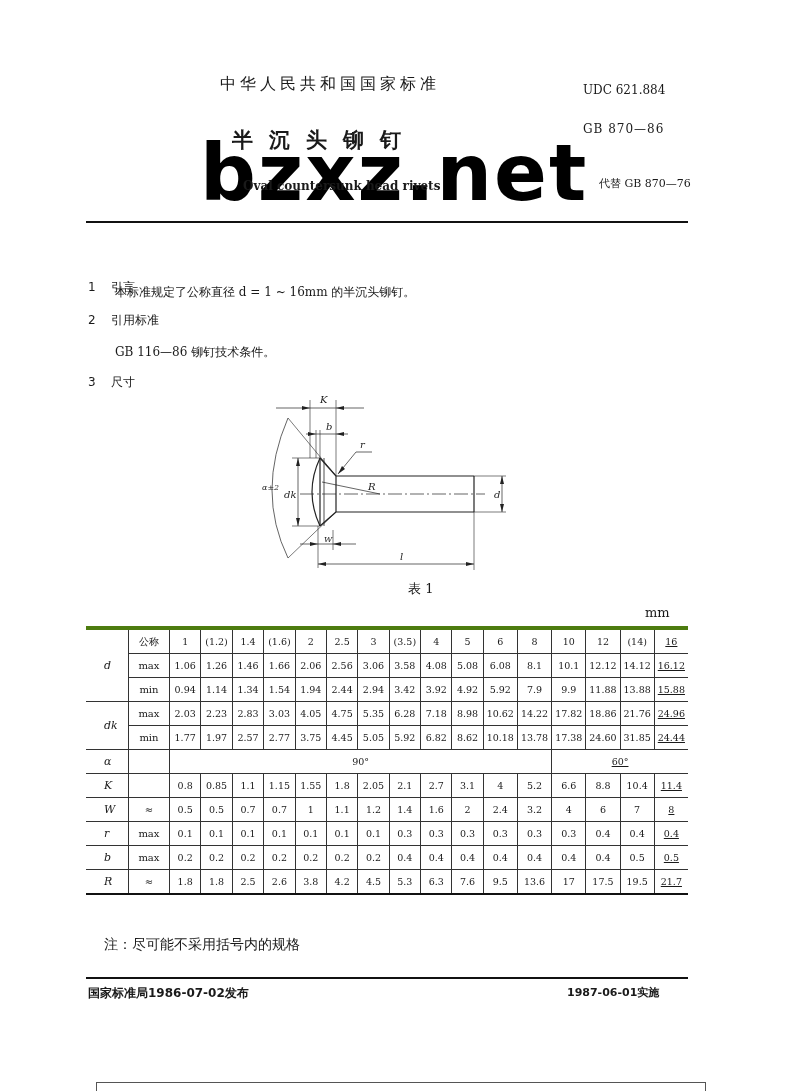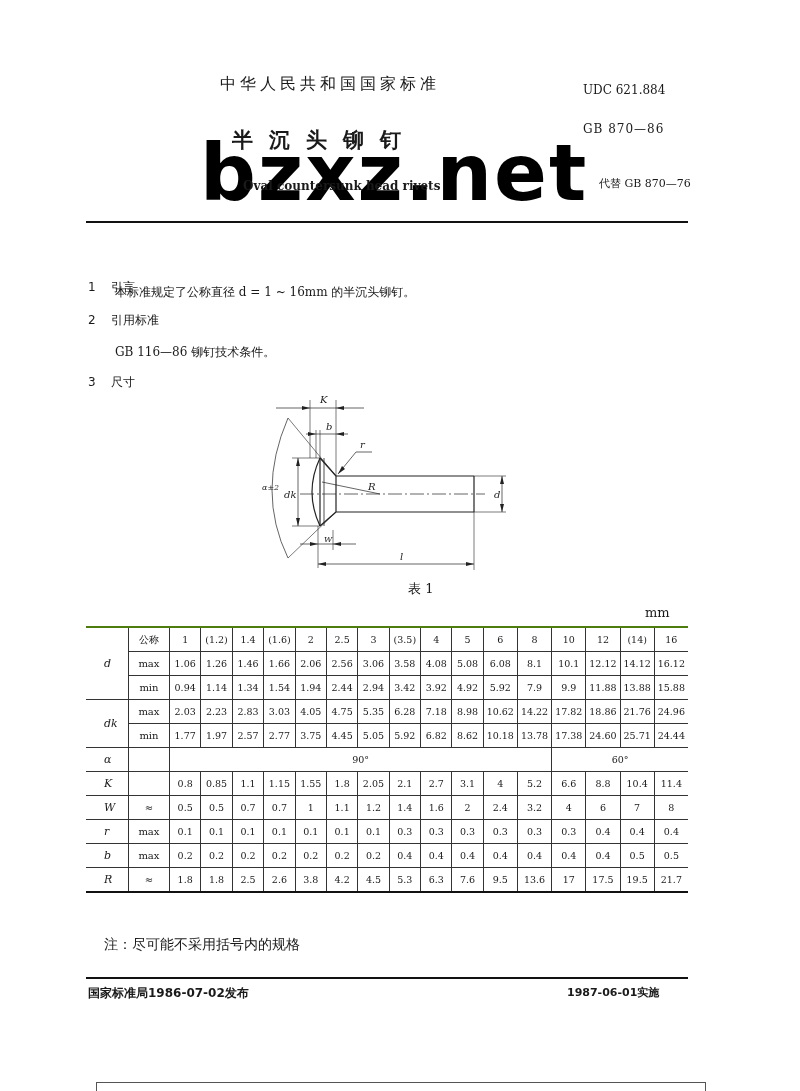--- a/index.html
+++ b/index.html
@@ -16,25 +16,25 @@
   .repl { left:583px; top:176px; font-size:11px; z-index:1;margin-left:16px;}
   .rule { position:absolute; background:#111; }
   .sec { font-size:12px; font-family:"DejaVu Sans", sans-serif; }
   .body-text { font-size:12px; }
   
   .tbl-title { left:408px; top:580px; font-size:13px; }
   .tbl-unit { left:645px; top:605px; font-size:13px; }
   table.spec { position:absolute; left:86px; top:626px; width:602px; border-collapse:collapse;
                font-size:9.5px; font-family:"DejaVu Serif", serif; }
   table.spec td { border:1px solid #333; height:23px; padding:0 3px; text-align:center; white-space:nowrap; }
-  table.spec tr:first-child td { border-top:2px solid #4d7c0f; }
+  table.spec tr:first-child td { border-top:4px solid #4d7c0f; }
   table.spec tr:last-child td { border-bottom:2px solid #111; }
   table.spec td.lbl { border-left:none; font-style:italic; text-align:left; padding-left:18px; font-size:11px; }
   table.spec td.sub { font-size:10px; text-align:center; }
-  table.spec td:last-child { border-right:none; }
+  table.spec td:last-child { border-right:none;text-decoration:underline; }
   .note { left:104px; top:936px; font-size:14px; }
   .foot-l { left:88px; top:985px; font-size:12px; font-weight:bold; font-family:"DejaVu Sans", sans-serif; }
   .foot-r { left:567px; top:985px; font-size:11px; font-weight:bold; font-family:"DejaVu Sans", sans-serif; word-spacing:6px;text-align:center;}
   .bottom-box { position:absolute; left:96px; top:1082px; width:608px; height:20px; border:1px solid #555; border-bottom:none; }
 </style>
 </head>
 <body>
 
 <div class="watermark">bzxz.net</div>
 
@@ -230,21 +230,21 @@
         <td>3.75</td>
         <td>4.45</td>
         <td>5.05</td>
         <td>5.92</td>
         <td>6.82</td>
         <td>8.62</td>
         <td>10.18</td>
         <td>13.78</td>
         <td>17.38</td>
         <td>24.60</td>
-        <td>25.71</td>
+        <td>31.85</td>
         <td>24.44</td>
       </tr>
       <tr>
         <td class="lbl">α</td>
         <td class="sub"></td>
         <td colspan="12">90°</td>
         <td colspan="4">60°</td>
       </tr>
       <tr>
         <td class="lbl">K</td>

